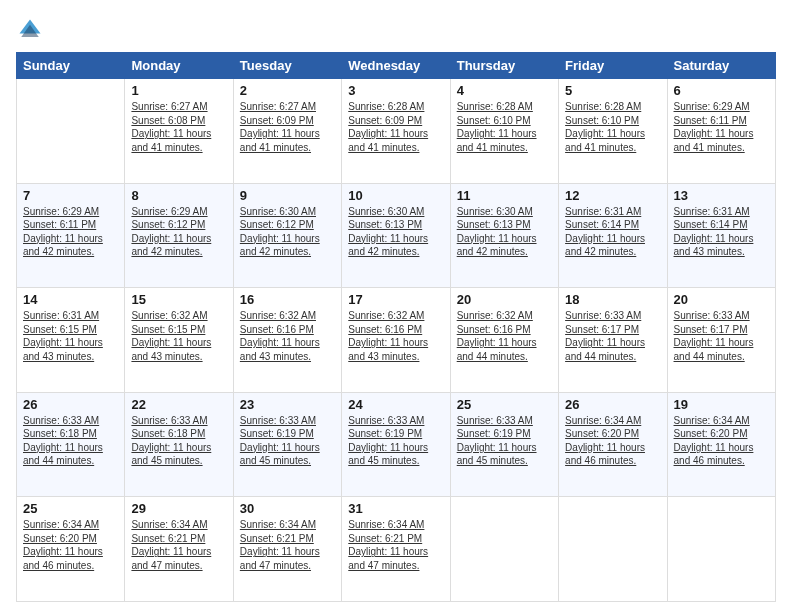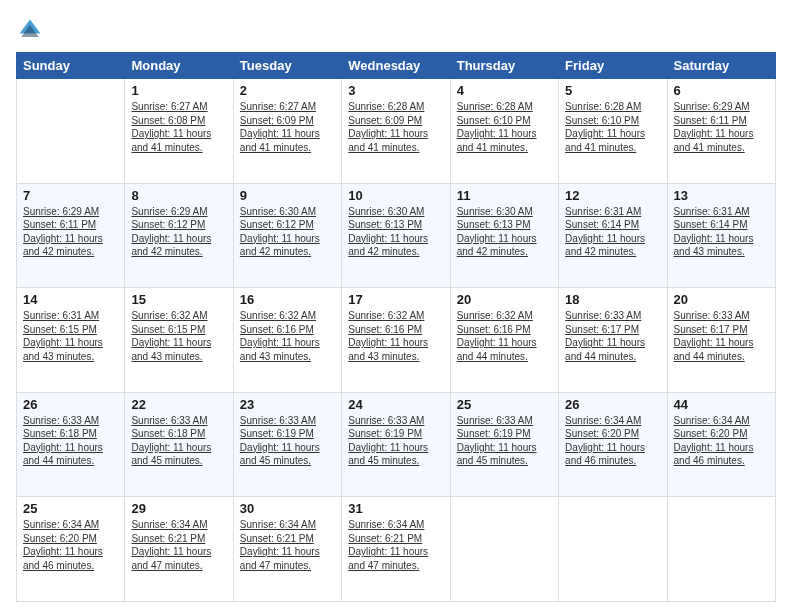--- a/index.html
+++ b/index.html
@@ -319,21 +319,21 @@
 and 45 minutes.</div>
           </td>
           <td>
             <span class="day-number">26</span>
             <div class="day-info" style="white-space: pre-line;">Sunrise: 6:34 AM
 Sunset: 6:20 PM
 Daylight: 11 hours
 and 46 minutes.</div>
           </td>
           <td>
-            <span class="day-number">44</span>
+            <span class="day-number">19</span>
             <div class="day-info" style="white-space: pre-line;">Sunrise: 6:34 AM
 Sunset: 6:20 PM
 Daylight: 11 hours
 and 46 minutes.</div>
           </td>
         </tr>
         <tr>
           <td>
             <span class="day-number">25</span>
             <div class="day-info" style="white-space: pre-line;">Sunrise: 6:34 AM

